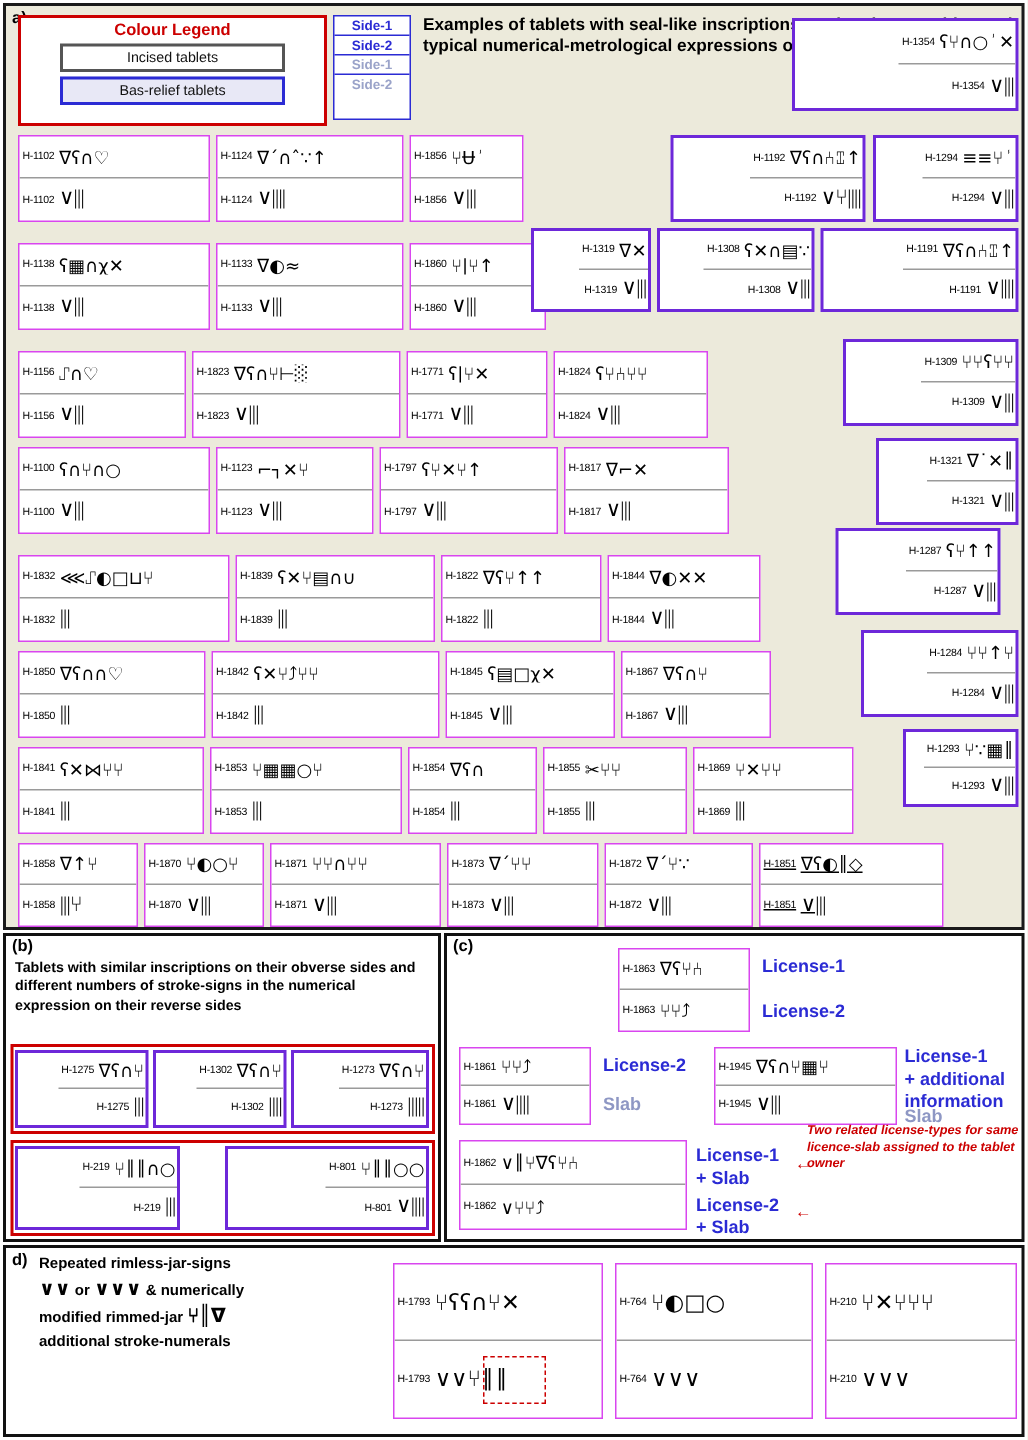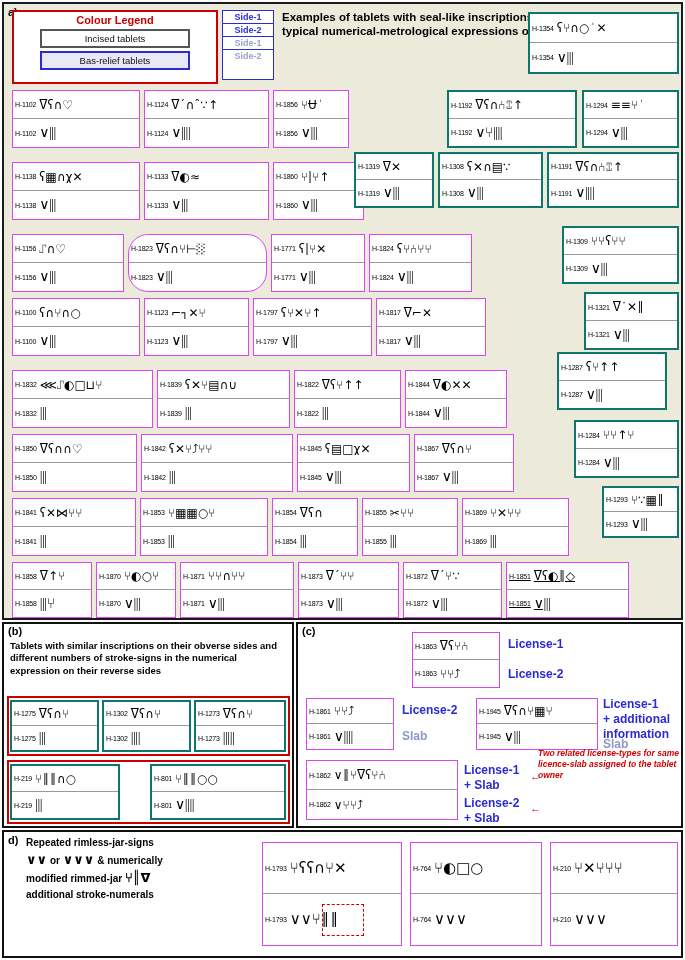--- a/index.html
+++ b/index.html
@@ -89,21 +89,21 @@
 
   
   .tablet {
     position:absolute;
     background:#ffffff;
     border:1px solid #d946ef;
     display:flex;
     flex-direction:column;
     overflow:hidden;
   }
-  .tablet.incised { border:2px solid #0f766e; }
+  .tablet.incised { border:2px solid #6d28d9;align-items:flex-end; }
   .row {
     display:flex;
     align-items:center;
     flex:1 1 50%;
     min-height:0;
     border-bottom:1px solid #9a9a9a;
     padding:0 1px;
   }
   .row:last-child { border-bottom:none; }
   .tid {
@@ -329,21 +329,21 @@
     <div class="tablet" style="left:8px; top:230px; width:112px; height:58px;">
       <div class="row">
           <span class="tid">H-1156</span>
           <span class="glyphs">⑀∩♡</span>
         </div>
       <div class="row">
           <span class="tid">H-1156</span>
           <span class="glyphs num">∨|||</span>
         </div>
     </div>
-    <div class="tablet" style="left:124px; top:230px; width:139px; height:58px;border-radius:20px;">
+    <div class="tablet" style="left:124px; top:230px; width:139px; height:58px;">
       <div class="row">
           <span class="tid">H-1823</span>
           <span class="glyphs">ᐁʕ∩⑂⊢░</span>
         </div>
       <div class="row">
           <span class="tid">H-1823</span>
           <span class="glyphs num">∨|||</span>
         </div>
     </div>
     <div class="tablet" style="left:267px; top:230px; width:94px; height:58px;">

